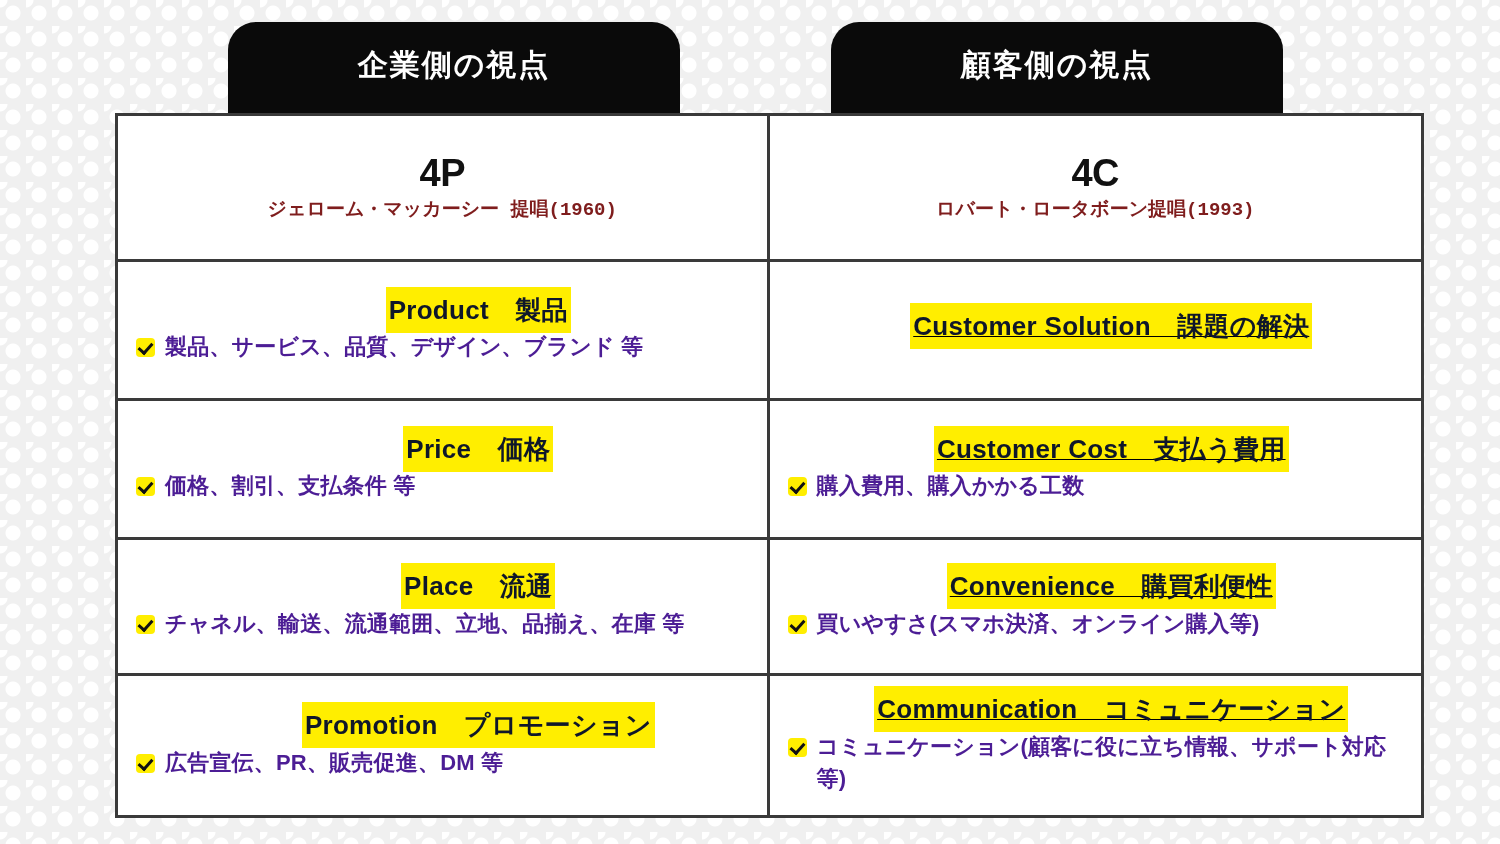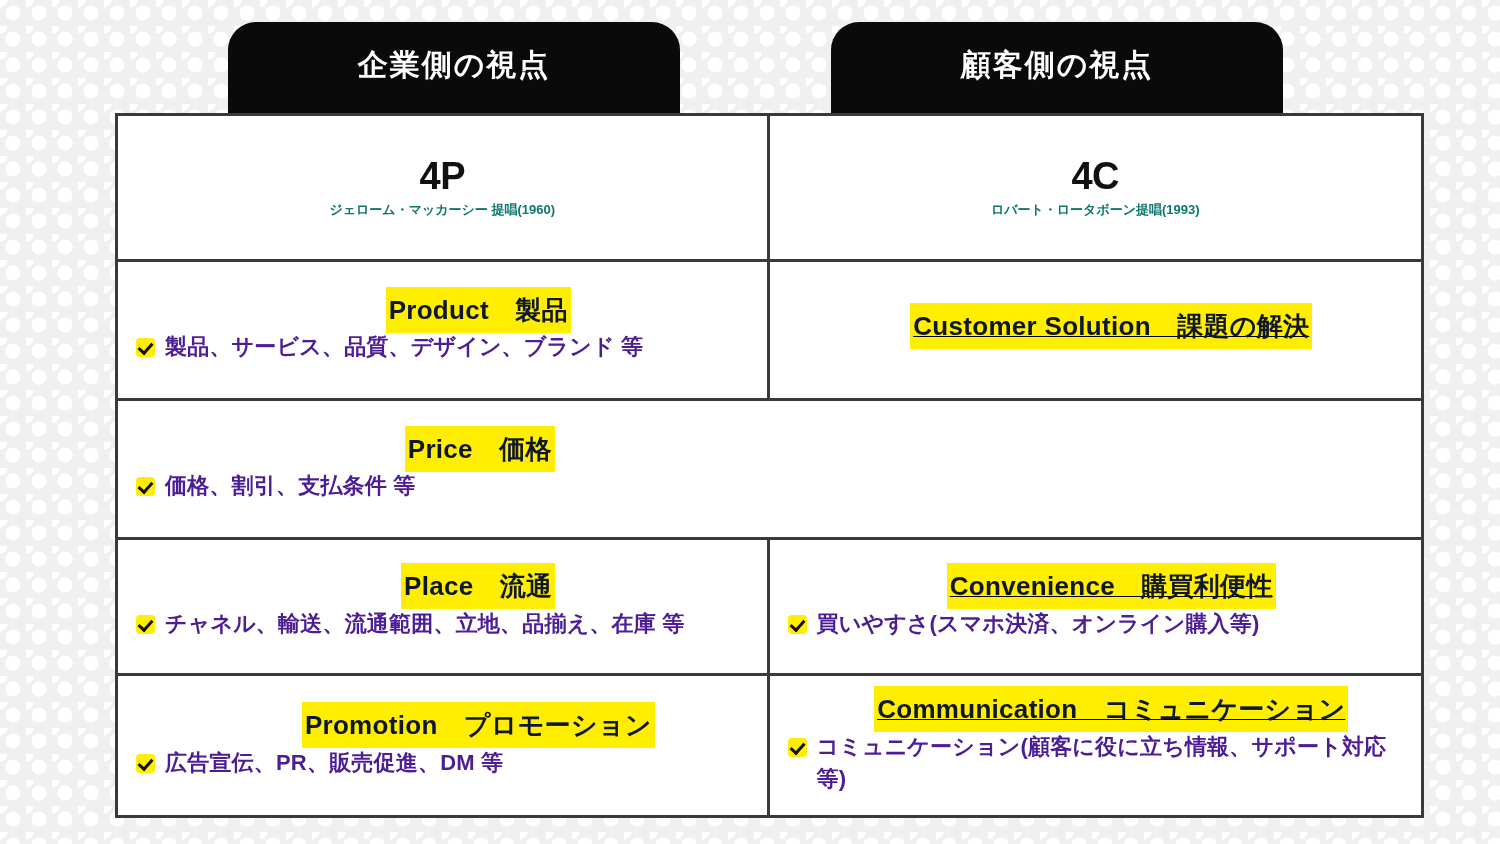--- a/index.html
+++ b/index.html
@@ -99,24 +99,25 @@
     text-align: center;
     font-size: 38px;
     font-weight: bold;
     color: #111;
     line-height: 1.0;
     margin-bottom: 8px;
     letter-spacing: -0.5px;
   }
   .model-sub {
     text-align: center;
-    font-size: 13px;
-    font-weight: bold;
-    color: #0f766e;
+    font-size: 19px;
+    font-weight: bold;
+    color: #7f1d1d;
     line-height: 1.1;
+    font-family: Liberation Mono, monospace;
   }
 
   
   .cell-body {
     justify-content: center;
     padding: 0 14px 0 46px;
   }
   .title-line {
     text-align: center;
     margin-bottom: 7px;
@@ -219,20 +220,29 @@
     <div class="row row-body2">
       <div class="cell cell-body">
         <div class="title-line ti-pad-a">
           <span class="title-hl">Price　価格</span>
         </div>
         <div class="bullet-row">
           <span class="checkbox"></span>
           <span class="bullet-text">価格、割引、支払条件 等</span>
         </div>
       </div>
+      <div class="cell cell-body">
+        <div class="title-line ti-pad-b">
+          <span class="title-hl">Customer Cost　支払う費用</span>
+        </div>
+        <div class="bullet-row">
+          <span class="checkbox"></span>
+          <span class="bullet-text">購入費用、購入かかる工数</span>
+        </div>
+      </div>
     </div>
 
     <div class="row row-body3">
       <div class="cell cell-body">
         <div class="title-line ti-pad-a">
           <span class="title-hl">Place　流通</span>
         </div>
         <div class="bullet-row">
           <span class="checkbox"></span>
           <span class="bullet-text">チャネル、輸送、流通範囲、立地、品揃え、在庫 等</span>

